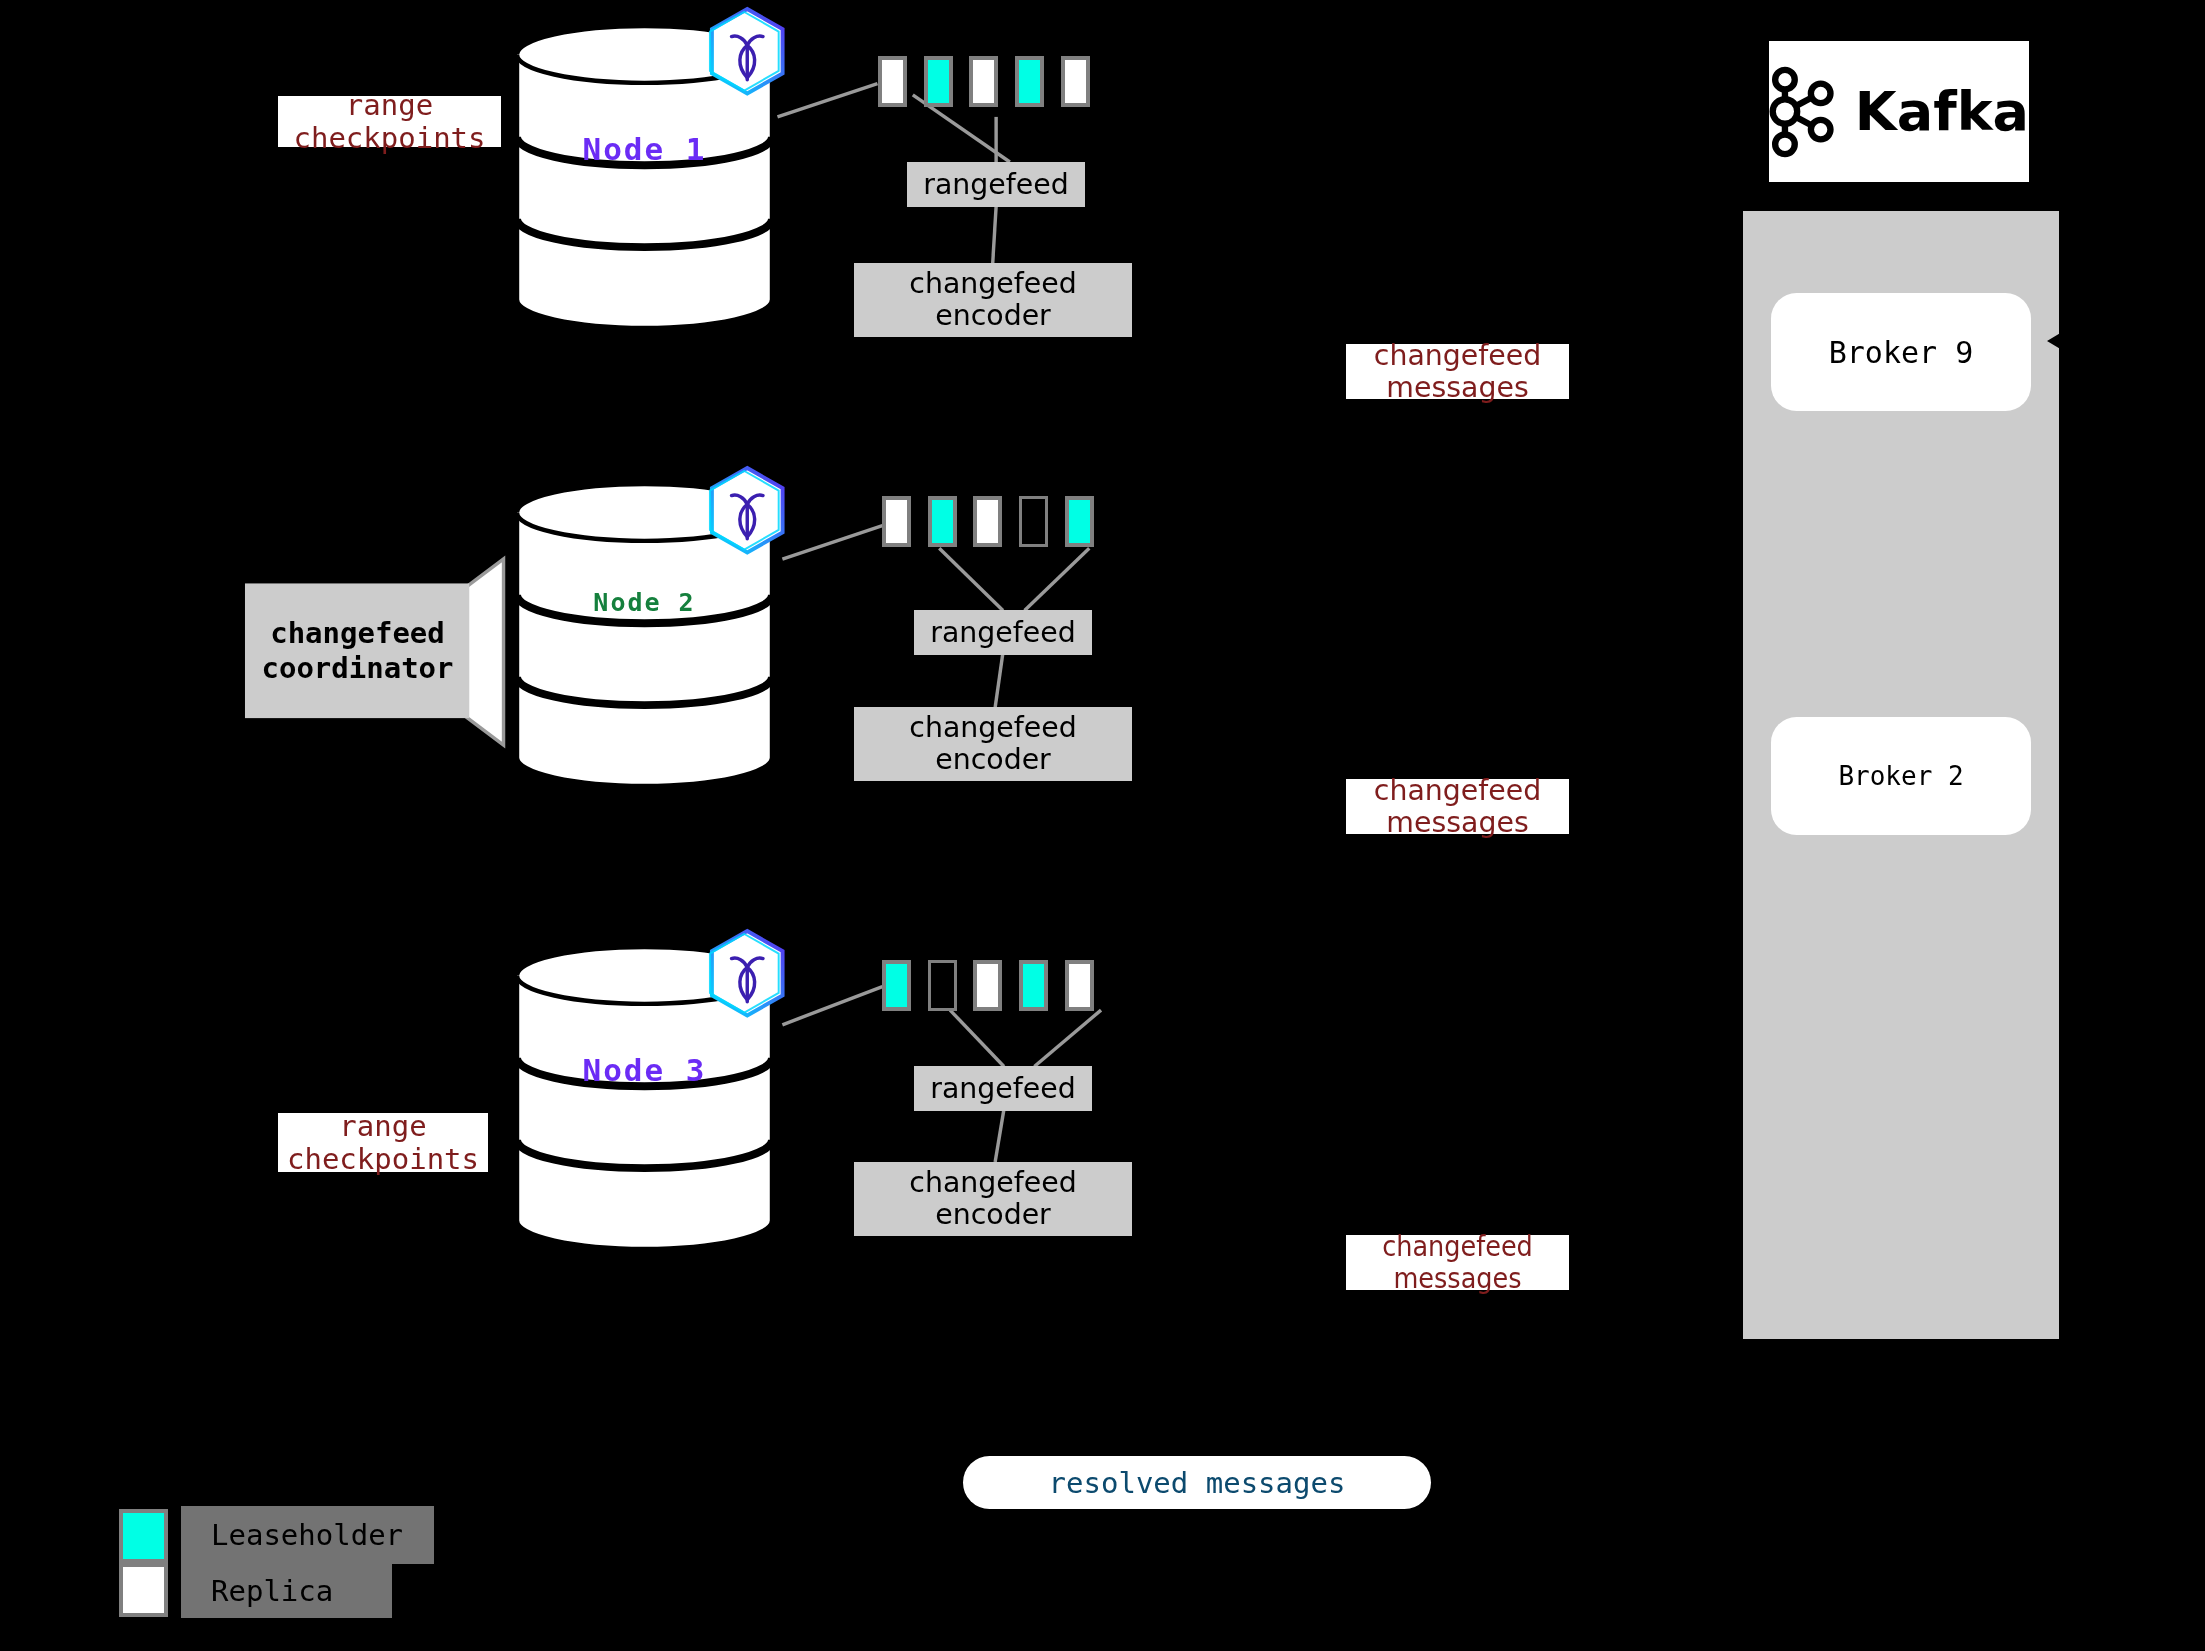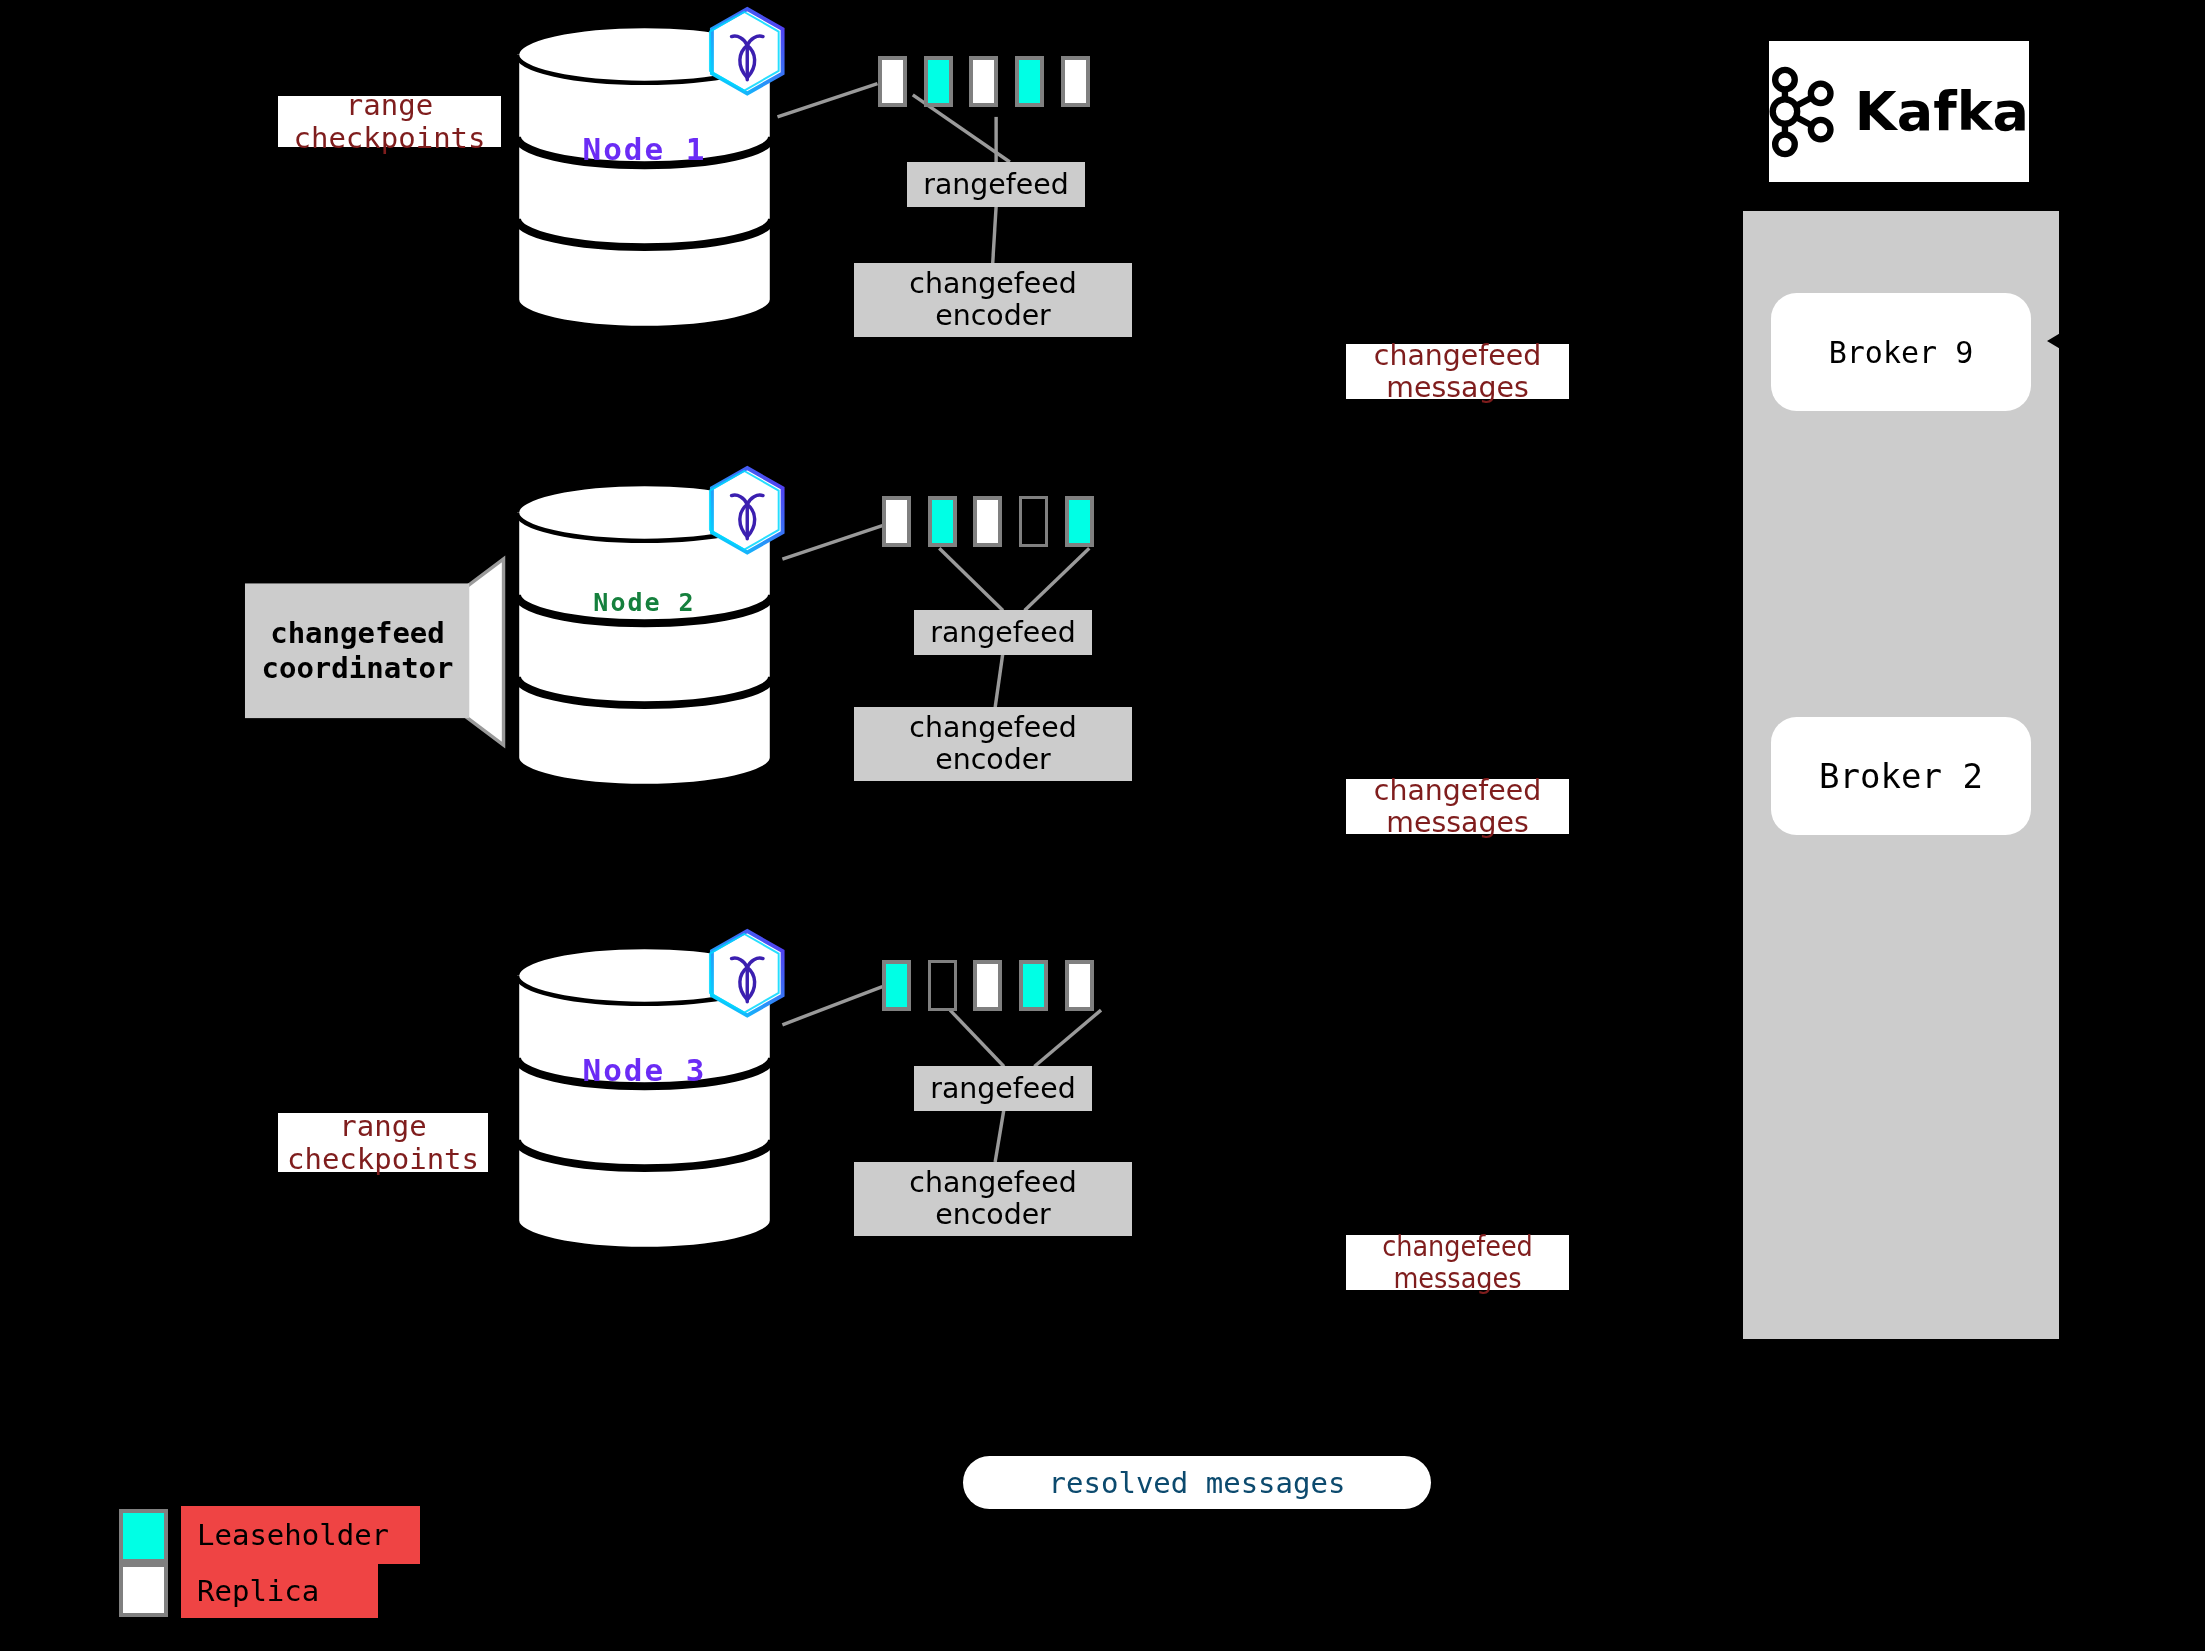--- a/index.html
+++ b/index.html
@@ -91,25 +91,25 @@
   
   .legend-sw {
     border: 4.4px solid #808080;
     box-sizing: border-box;
     width: 49px;
     height: 54px;
   }
   .legend-sw.cyan { background:#00ffe5; }
   .legend-sw.white { background:#ffffff; }
   .legend-lab {
-    background:#ef4444;
+    background:#737373;
     color:#000000;
     display:flex;
     align-items:center;
-    padding-left: 16px;
+    padding-left: 30px;
     font-family: "DejaVu Sans Mono", monospace;
   }
 
   
   #wires { position:absolute; left:0; top:0; width:2205px; height:1652px; pointer-events:none; }
 
   .mono { font-family: "DejaVu Sans Mono", monospace; }
   .sans { font-family: "DejaVu Sans", sans-serif; }
   .cond { font-family: "Liberation Sans Narrow", "DejaVu Sans Condensed", "DejaVu Sans", sans-serif; }
 </style>
@@ -303,21 +303,21 @@
     <span style="font-family:'DejaVu Sans',sans-serif; font-weight:bold; font-size:54px; color:#000;">Kafka</span>
   </div>
 
   <div class="abs" id="kafka-container" style="left:1743px; top:211px; width:316px; height:1128px;"></div>
 
   <svg class="abs" style="left:2047px; top:324px; width:29px; height:34px;" viewBox="0 0 60 70">
     <polygon points="0,35 45,8 38,35 45,62" fill="#000000"></polygon>
   </svg>
 
   <div class="abs broker" style="left:1771px; top:293px; width:260px; height:118px; font-size:30px;">Broker 9</div>
-  <div class="abs broker" style="left:1771px; top:717px; width:260px; height:118px; font-size:34px;">Broker 2</div>
+  <div class="abs broker" style="left:1771px; top:717px; width:260px; height:118px; font-size:26px;">Broker 2</div>
 
   <div class="abs legend-sw cyan" style="left:119px; top:1509px;"></div>
   <div class="abs legend-lab" style="left:181px; top:1506px; width:223px; height:58px; font-size:29px;">Leaseholder</div>
 
   <div class="abs legend-sw white" style="left:119px; top:1563px;"></div>
   <div class="abs legend-lab" style="left:181px; top:1564px; width:181px; height:54px; font-size:29px;">Replica</div>
 
 </div>
 
 

